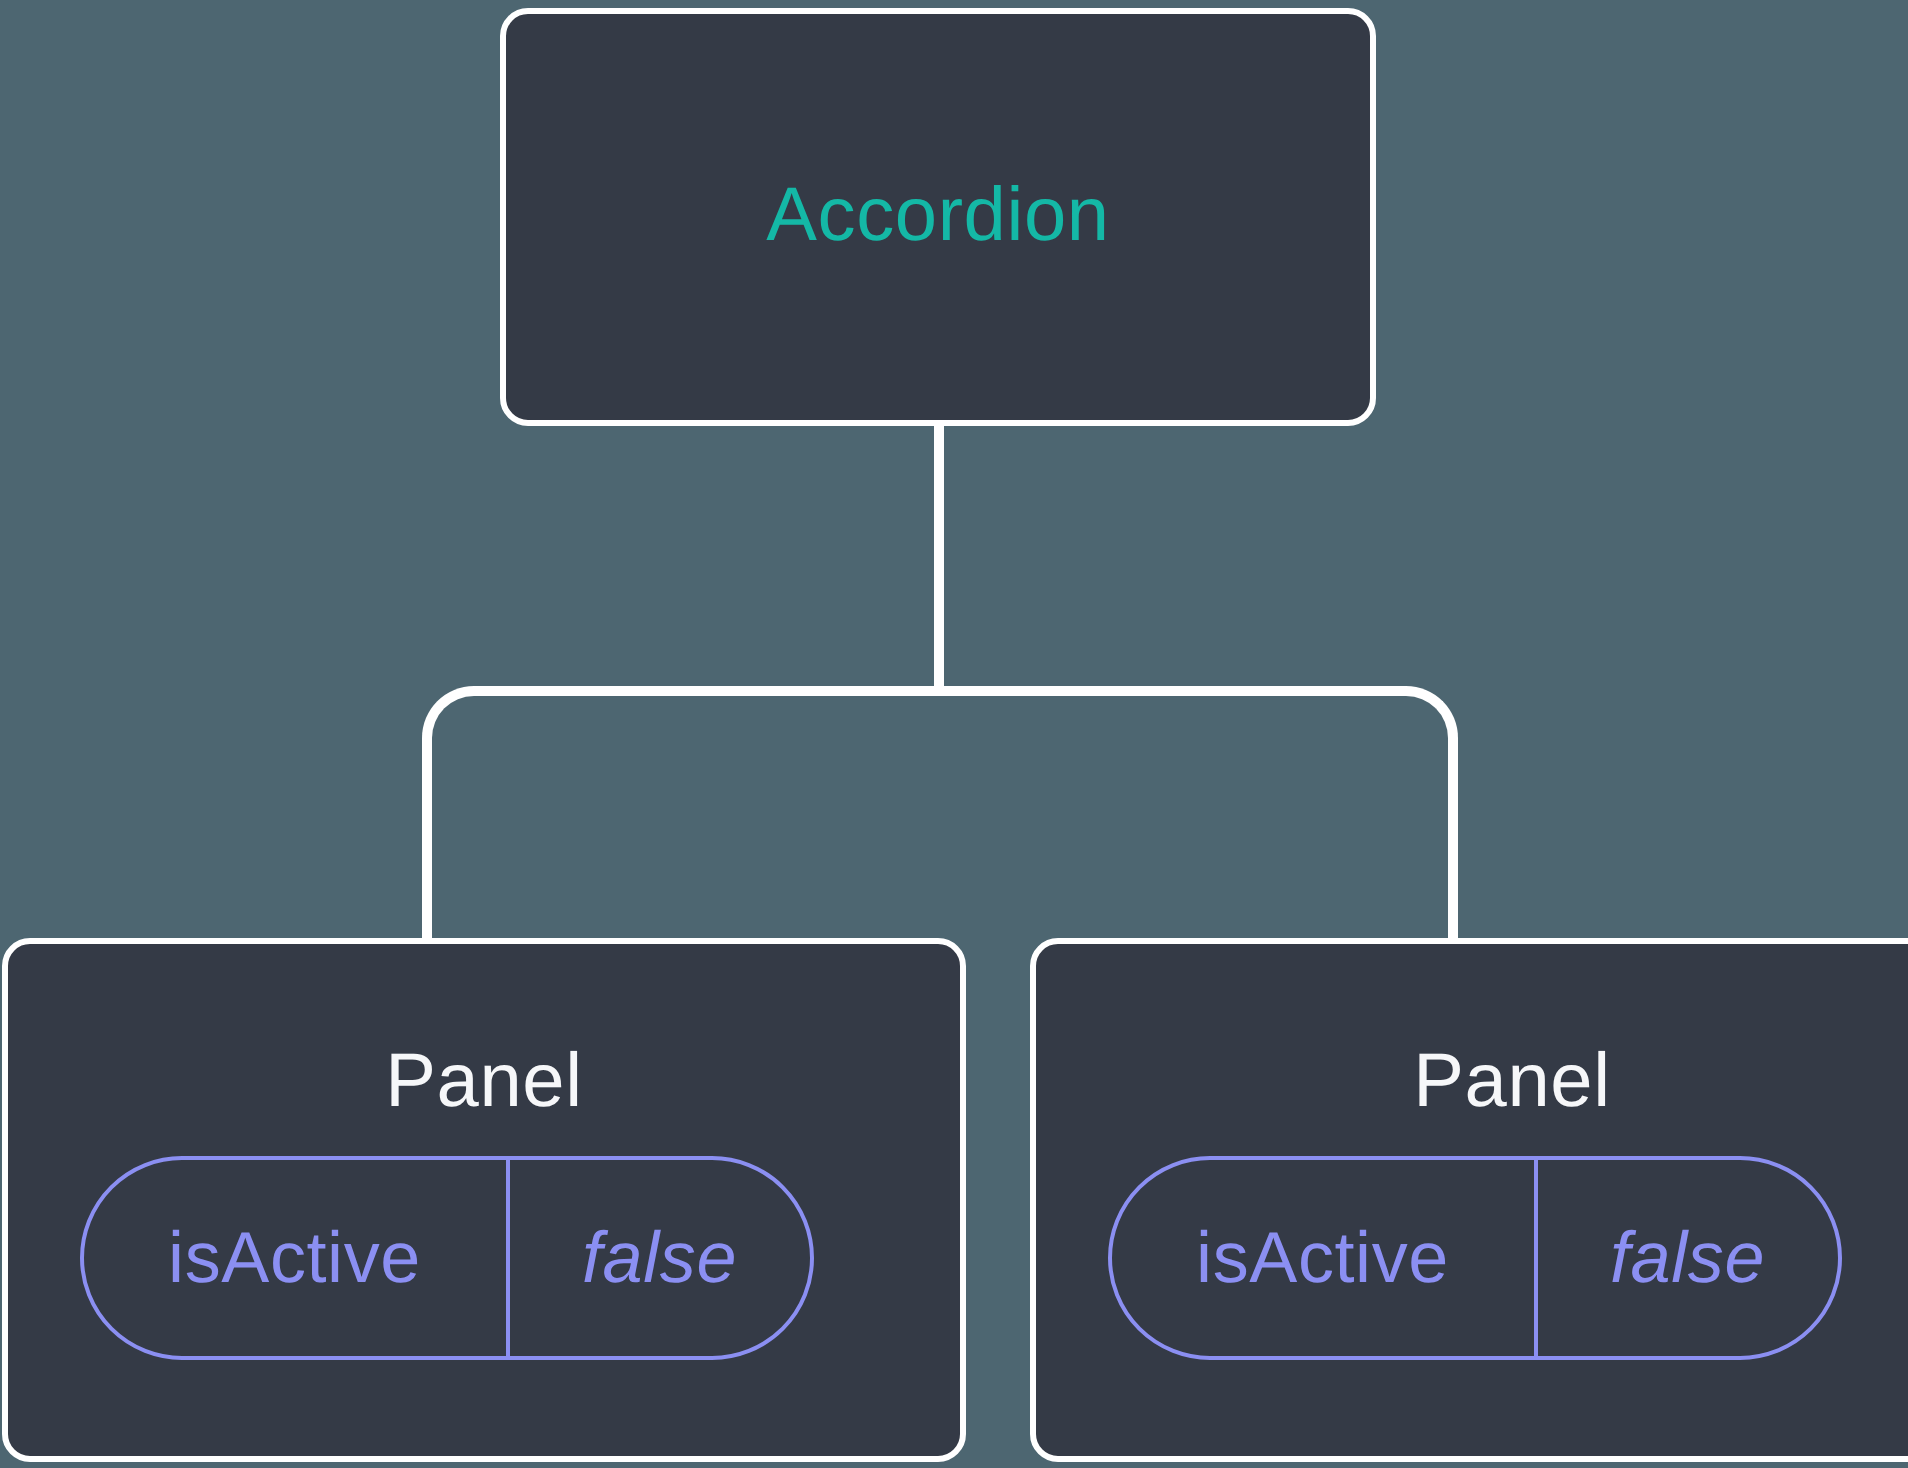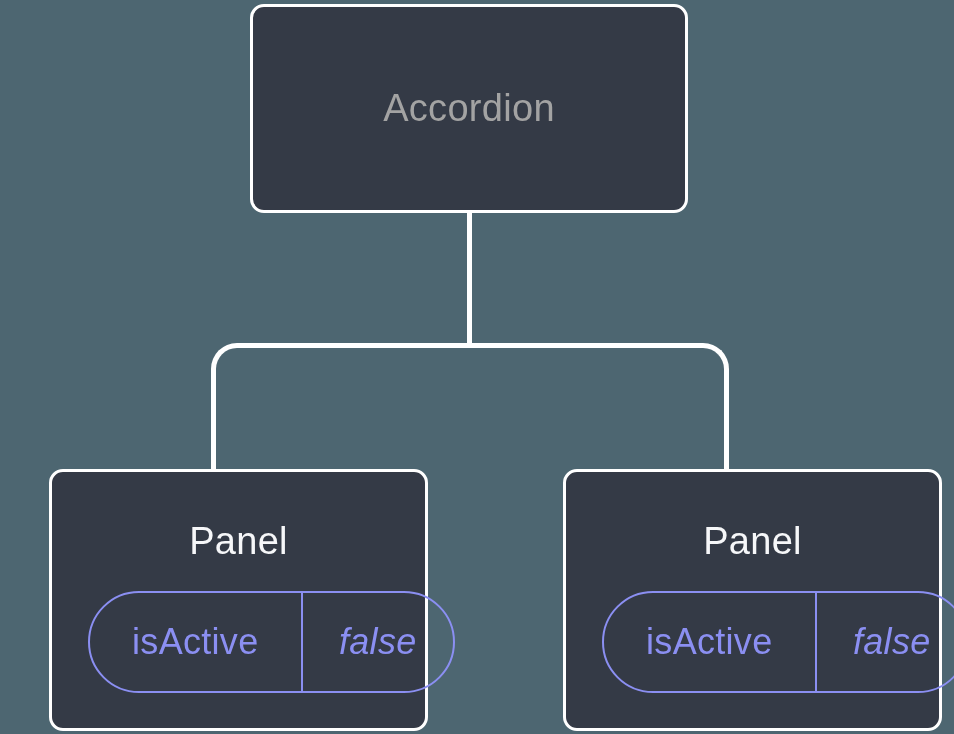--- a/index.html
+++ b/index.html
@@ -24,47 +24,47 @@
     border-radius: 14px;
   }
   .root-node {
     left: 250px; top: 4px;
     width: 438px; height: 209px;
     display: flex;
     align-items: center;
     justify-content: center;
   }
   .node-label {
-    color: #a3a3a3;
+    color: #14b8a6;
     font-size: 38px;
     font-weight: 500;
     letter-spacing: 0.3px;
   }
   .panel-node {
     top: 469px;
-    width: 379px; height: 262px; margin-left: 48px;
+    width: 482px; height: 262px;
   }
   .panel-left  { left: 1px; }
   .panel-right { left: 515px; }
   .panel-title {
     position: absolute;
     left: 0; right: 0;
     top: 41px;
     height: 56px;
     line-height: 56px;
     text-align: center;
     color: #F6F7F9;
     font-size: 38px;
     font-weight: 500;
     letter-spacing: 0.3px;
   }
   
   .prop-pill {
     position: absolute;
-    left: 36px; top: 119px;
+    left: 36px; top: 106px;
     width: 367px; height: 102px;
     box-sizing: border-box;
     border: 2.5px solid #8B8FF2;
     border-radius: 51px;
     display: flex;
     overflow: hidden;
   }
   .prop-key, .prop-value {
     display: flex;
     align-items: center;

